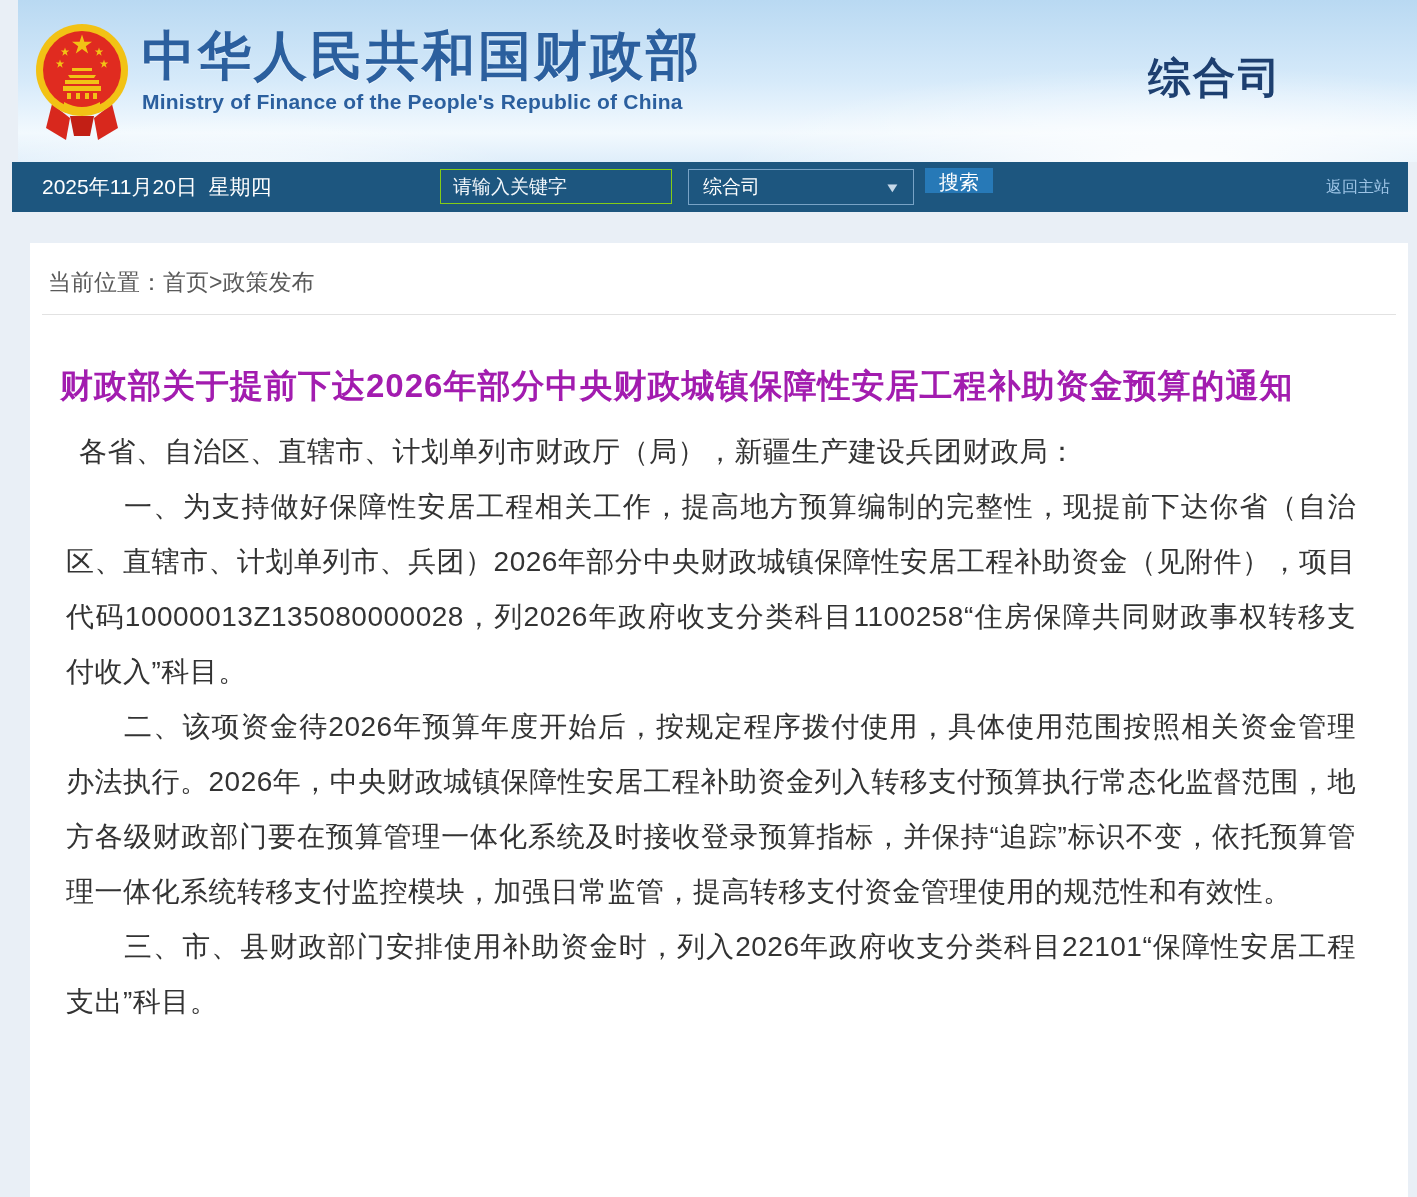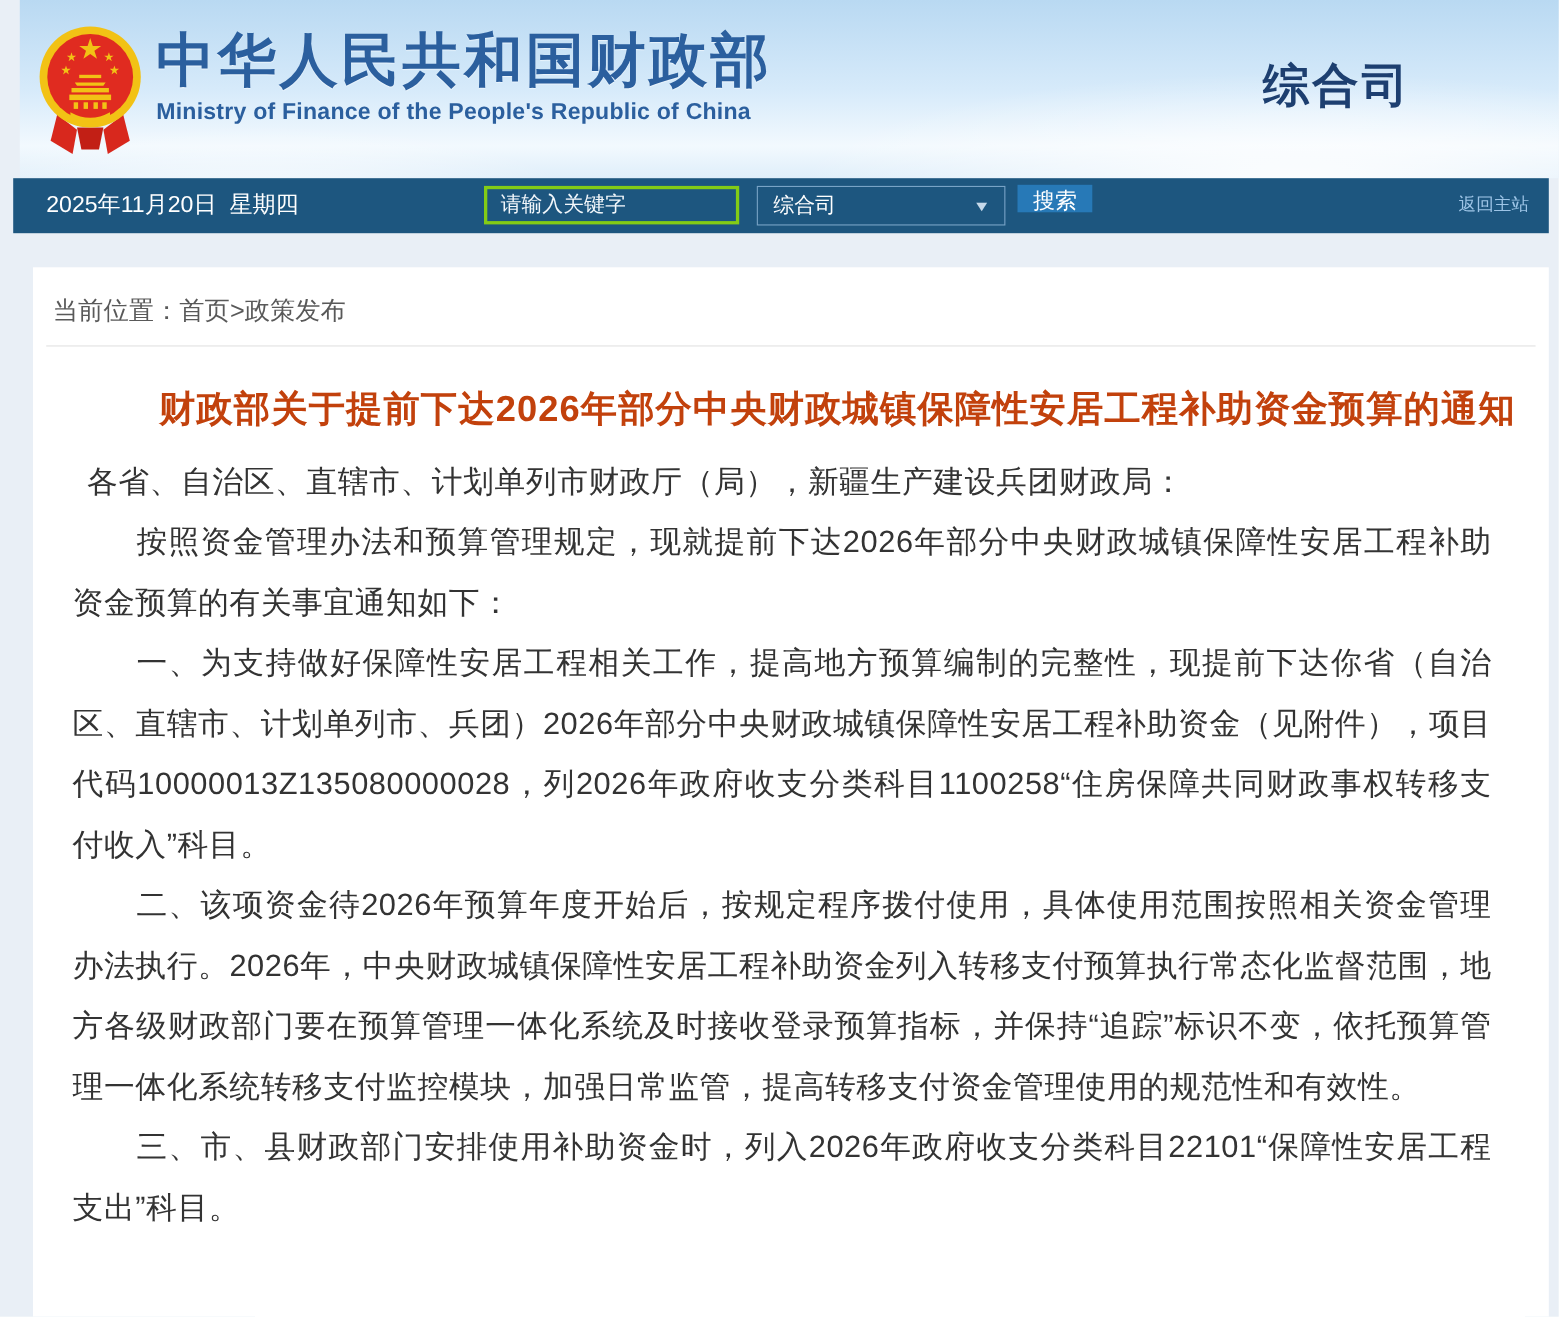--- a/index.html
+++ b/index.html
@@ -29,21 +29,21 @@
     font-size:42px; font-weight:600; color:#1d3f70; letter-spacing:3px;
   }
   
   .navbar {
     position:absolute; left:12px; top:162px; width:1396px; height:50px;
     background:#1d567f;
   }
   .nav-date { position:absolute; left:30px; top:0; line-height:50px; color:#ffffff; font-size:21px; white-space:pre; }
   .nav-search-input {
     position:absolute; left:428px; top:7px; width:232px; height:35px;
-    background:transparent; border:3px solid #84cc16; color:#fff;
+    background:transparent; border:1px solid #84cc16; color:#fff;
     font-size:19px; padding:0 12px; outline:none;
     font-family:"Liberation Sans","DejaVu Sans",sans-serif;
   }
   .nav-search-input::placeholder { color:#f2f7fb; opacity:1; }
   .nav-select {
     position:absolute; left:676px; top:7px; width:226px; height:36px;
     border:1px solid #78a3c6; color:#fff; font-size:19px;
     display:flex; align-items:center; justify-content:space-between;
     padding:0 14px; cursor:pointer;
   }
@@ -56,22 +56,22 @@
   .nav-home { position:absolute; right:18px; top:0; line-height:50px; color:#9dc4e6; font-size:16px; text-decoration:none; }
   
   .card {
     position:absolute; left:30px; top:243px; width:1378px; height:954px;
     background:#ffffff;
   }
   .breadcrumb { padding:24px 0 0 18px; font-size:23px; color:#595959; }
   .breadcrumb a { color:#595959; text-decoration:none; }
   .divider { height:1px; background:#e2e2e2; margin:16px 12px 0 12px; }
   .article-title {
-    margin:36px 30px 0 30px; text-align:right;
-    font-size:33px; font-weight:bold; color:#c2410c; letter-spacing:1px; line-height:1.3;
+    margin:50px 30px 0 30px; text-align:left;
+    font-size:33px; font-weight:bold; color:#a21caf; letter-spacing:1px; line-height:1.3;
   }
   .article-body {
     margin:16px 52px 0 36px;
     font-size:28px; color:#333333; line-height:55px;
     text-align:justify; letter-spacing:.5px;
   }
   .article-body p { margin:0; }
   .indent-small  { text-indent:13px; }
   .indent-normal { text-indent:58px; }
 </style>
@@ -137,18 +137,17 @@
   <div class="breadcrumb">
     <span>当前位置：</span><a href="#">首页</a><span>&gt;</span><a href="#">政策发布</a>
   </div>
 
   <div class="divider"></div>
 
   <h1 class="article-title">财政部关于提前下达2026年部分中央财政城镇保障性安居工程补助资金预算的通知</h1>
 
   <div class="article-body">
     <p class="indent-small">各省、自治区、直辖市、计划单列市财政厅（局），新疆生产建设兵团财政局：</p>
-    <p class="indent-normal">按照资金管理办法和预算管理规定，现就提前下达2026年部分中央财政城镇保障性安居工程补助资金预算的有关事宜通知如下：</p>
     <p class="indent-normal">一、为支持做好保障性安居工程相关工作，提高地方预算编制的完整性，现提前下达你省（自治区、直辖市、计划单列市、兵团）2026年部分中央财政城镇保障性安居工程补助资金（见附件），项目代码10000013Z135080000028，列2026年政府收支分类科目1100258“住房保障共同财政事权转移支付收入”科目。</p>
     <p class="indent-normal">二、该项资金待2026年预算年度开始后，按规定程序拨付使用，具体使用范围按照相关资金管理办法执行。2026年，中央财政城镇保障性安居工程补助资金列入转移支付预算执行常态化监督范围，地方各级财政部门要在预算管理一体化系统及时接收登录预算指标，并保持“追踪”标识不变，依托预算管理一体化系统转移支付监控模块，加强日常监管，提高转移支付资金管理使用的规范性和有效性。</p>
     <p class="indent-normal">三、市、县财政部门安排使用补助资金时，列入2026年政府收支分类科目22101“保障性安居工程支出”科目。</p>
   </div>
 </div>
 
 </body></html>

